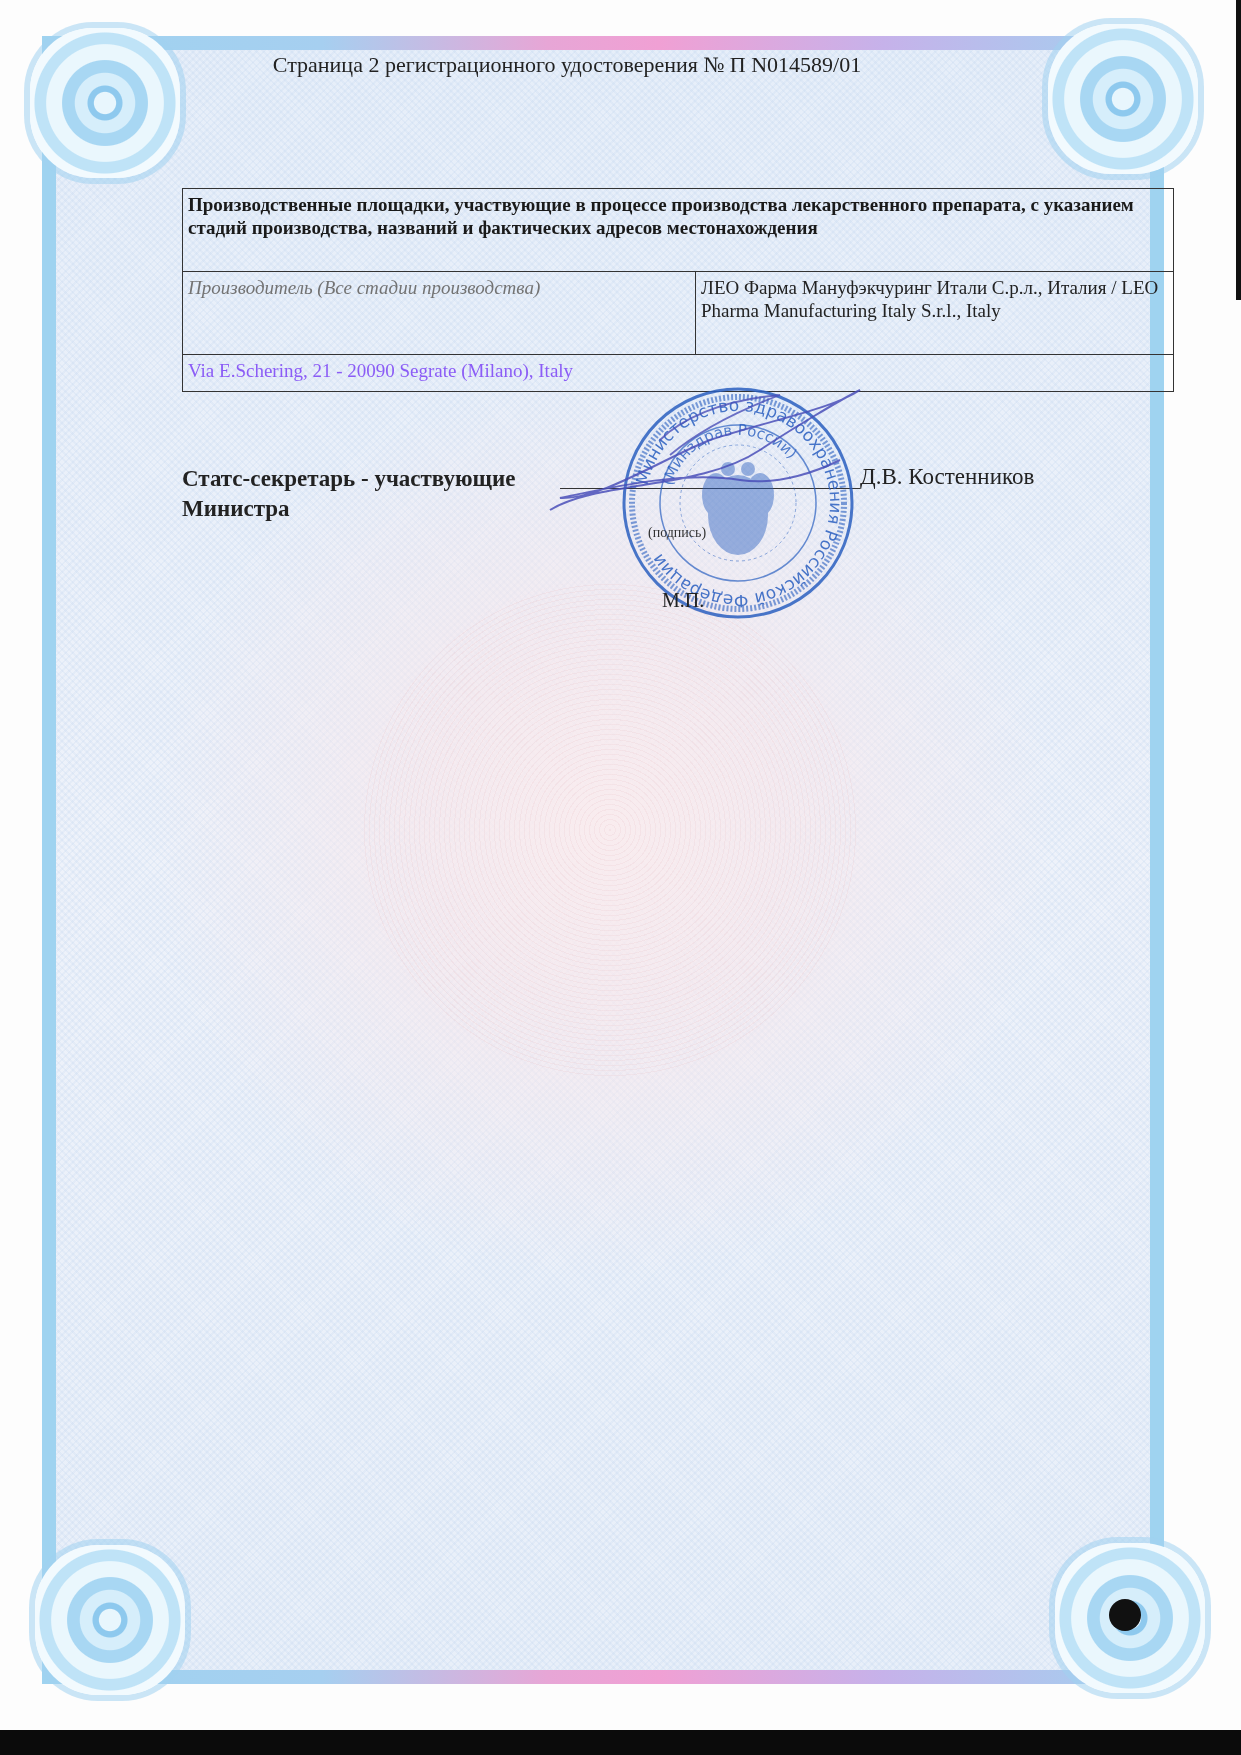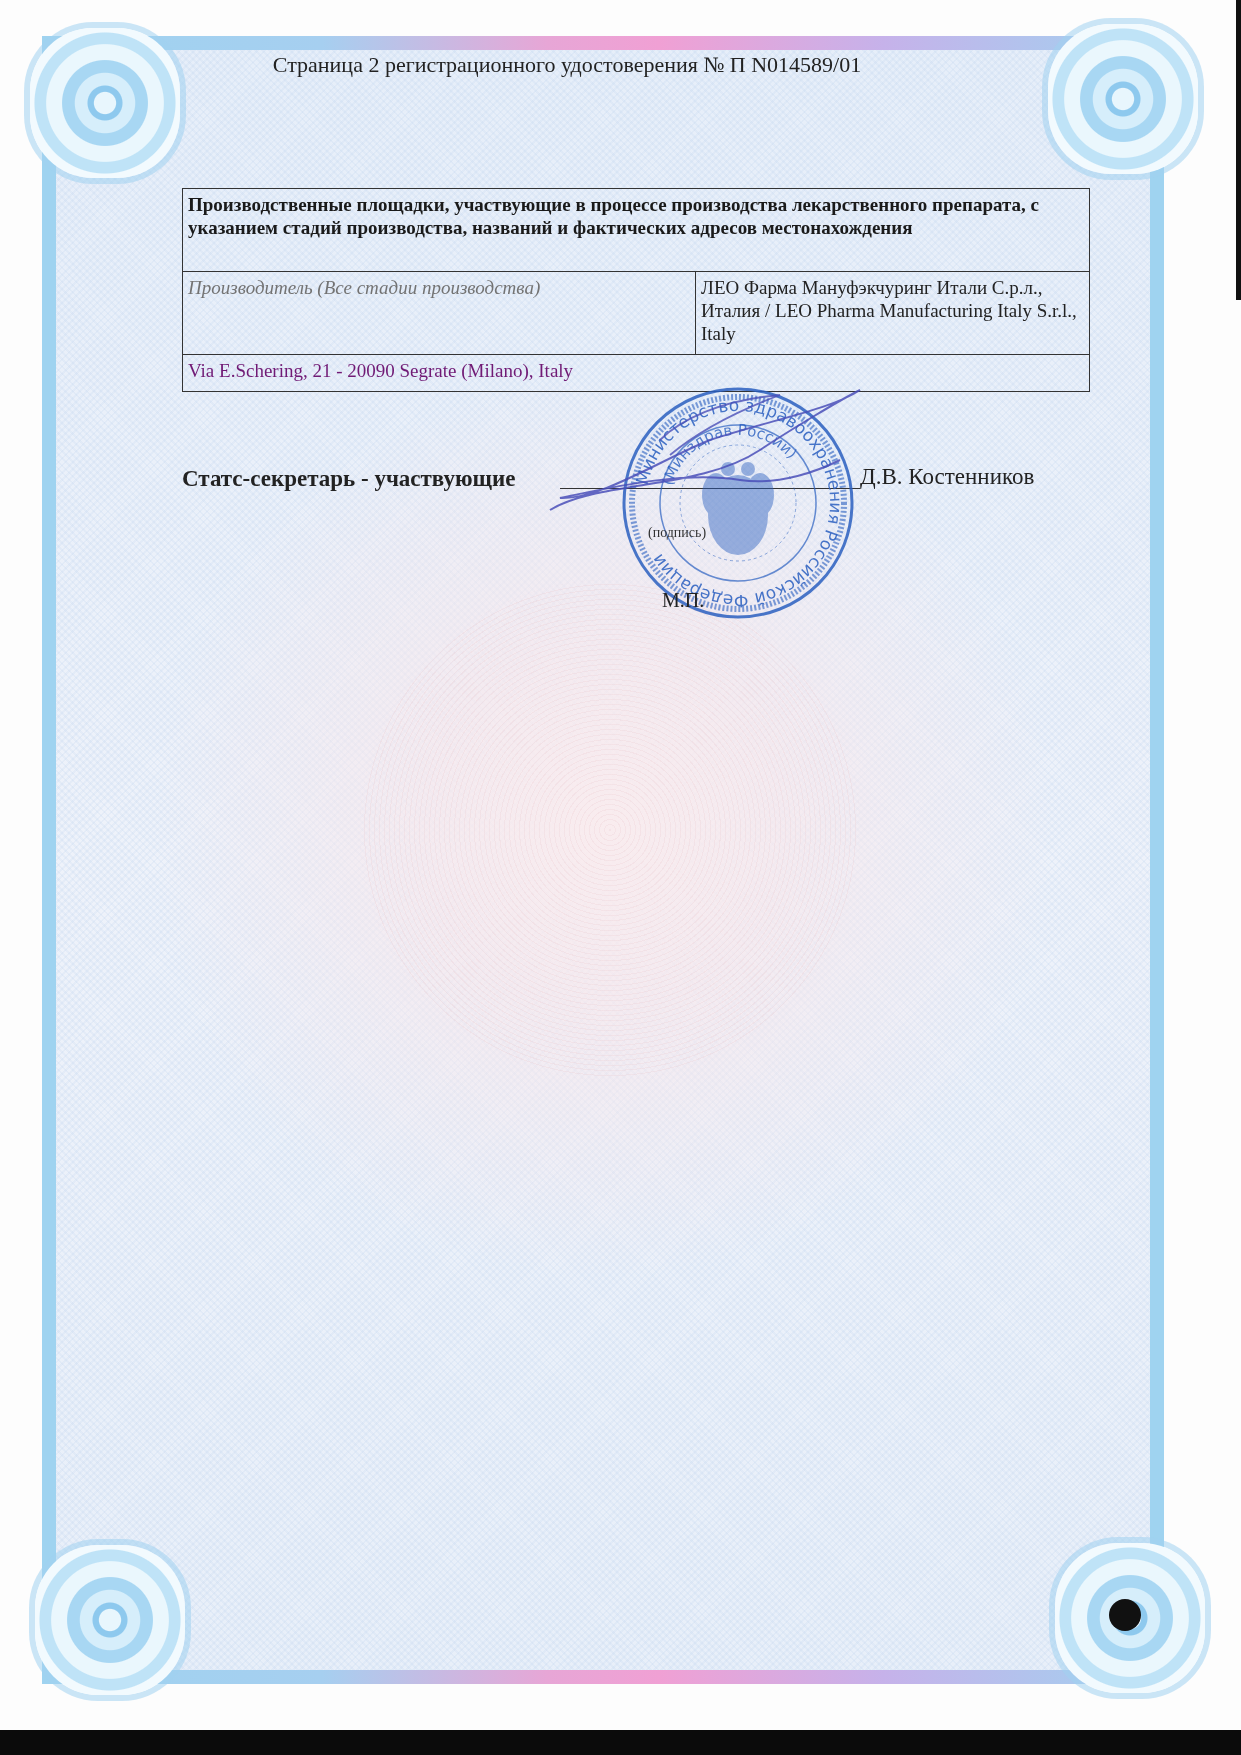--- a/index.html
+++ b/index.html
@@ -56,30 +56,30 @@
   .hole {
     position: absolute; left: 1109px; top: 1599px; width: 32px; height: 32px; border-radius: 50%; background: #111;
   }
 
   .page-header {
     position: absolute; left: 0; width: 1134px; top: 52px; text-align: center;
     font-size: 22px; color: #222;
   }
 
   table.sites {
-    position: absolute; left: 182px; top: 188px; width: 908px;
+    position: absolute; left: 182px; top: 188px; width: 992px;
     border-collapse: collapse; font-size: 19px; line-height: 23px;
   }
   table.sites td {
     border: 1.5px solid #333; vertical-align: top; padding: 4px 4px 6px 5px;
   }
   .th-cell { font-weight: bold; height: 72px; }
   .stage-cell { font-style: italic; width: 503px; height: 72px; color: #737373; font-family: Liberation Serif, serif; }
   .company-cell { color: #222; }
-  .address-cell { height: 26px; color: #701a75; }
+  .address-cell { height: 26px; color: #8b5cf6; }
 
   .sig-title {
     position: absolute; left: 182px; top: 464px; font-size: 23px; font-weight: bold; line-height: 30px; color: #222;
   }
   .sig-line {
     position: absolute; left: 560px; top: 488px; width: 300px; height: 0; border-top: 1.5px solid #333;
   }
   .sig-name {
     position: absolute; left: 860px; top: 464px; font-size: 23px; font-weight: normal; color: #222;
   }
@@ -124,20 +124,21 @@
     <td class="company-cell">ЛЕО Фарма Мануфэкчуринг Итали С.р.л., Италия / LEO Pharma Manufacturing Italy S.r.l., Italy</td>
   </tr>
   <tr>
     <td class="address-cell" colspan="2">Via E.Schering, 21 - 20090 Segrate (Milano), Italy</td>
   </tr>
 </tbody>
   </table>
 
 <div class="sig-title">
   <div>Статс-секретарь - участвующие</div>
+  <div>Министра</div>
 </div>
 <div class="sig-line"></div>
 <div class="sig-name">Д.В. Костенников</div>
 
 <svg class="stamp" viewBox="0 0 236 236">
   <defs>
     <path id="outerArc" d="M118,118 m-92,0 a92,92 0 1,1 184,0 a92,92 0 1,1 -184,0"></path>
     <path id="innerArc" d="M118,118 m-68,0 a68,68 0 1,1 136,0"></path>
   </defs>
   <circle cx="118" cy="118" r="114" fill="none" stroke="#2a5fc0" stroke-width="3" opacity="0.85"></circle>

